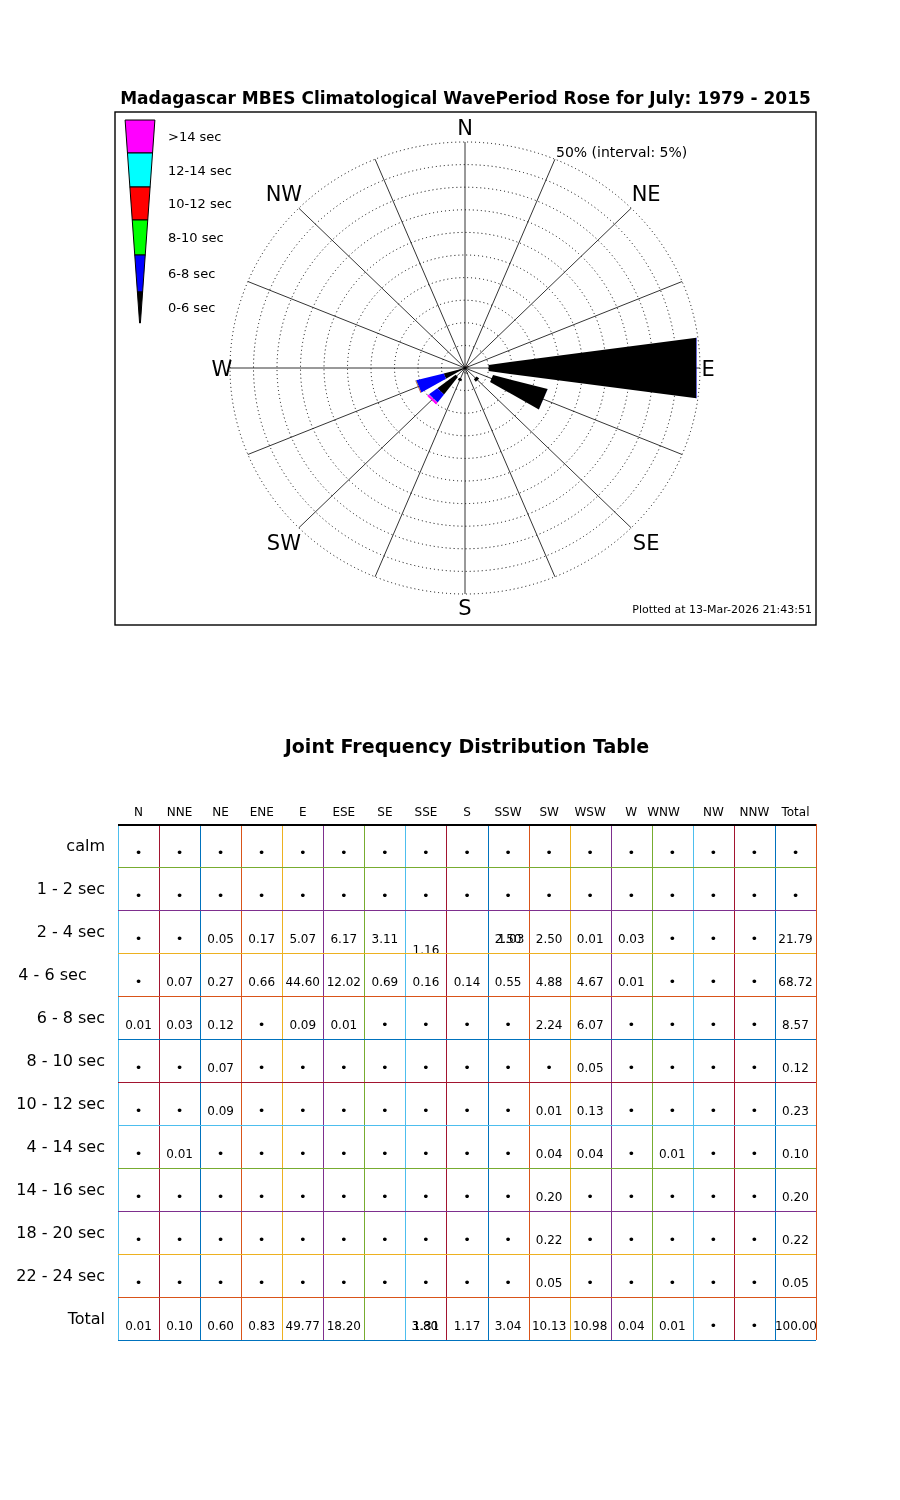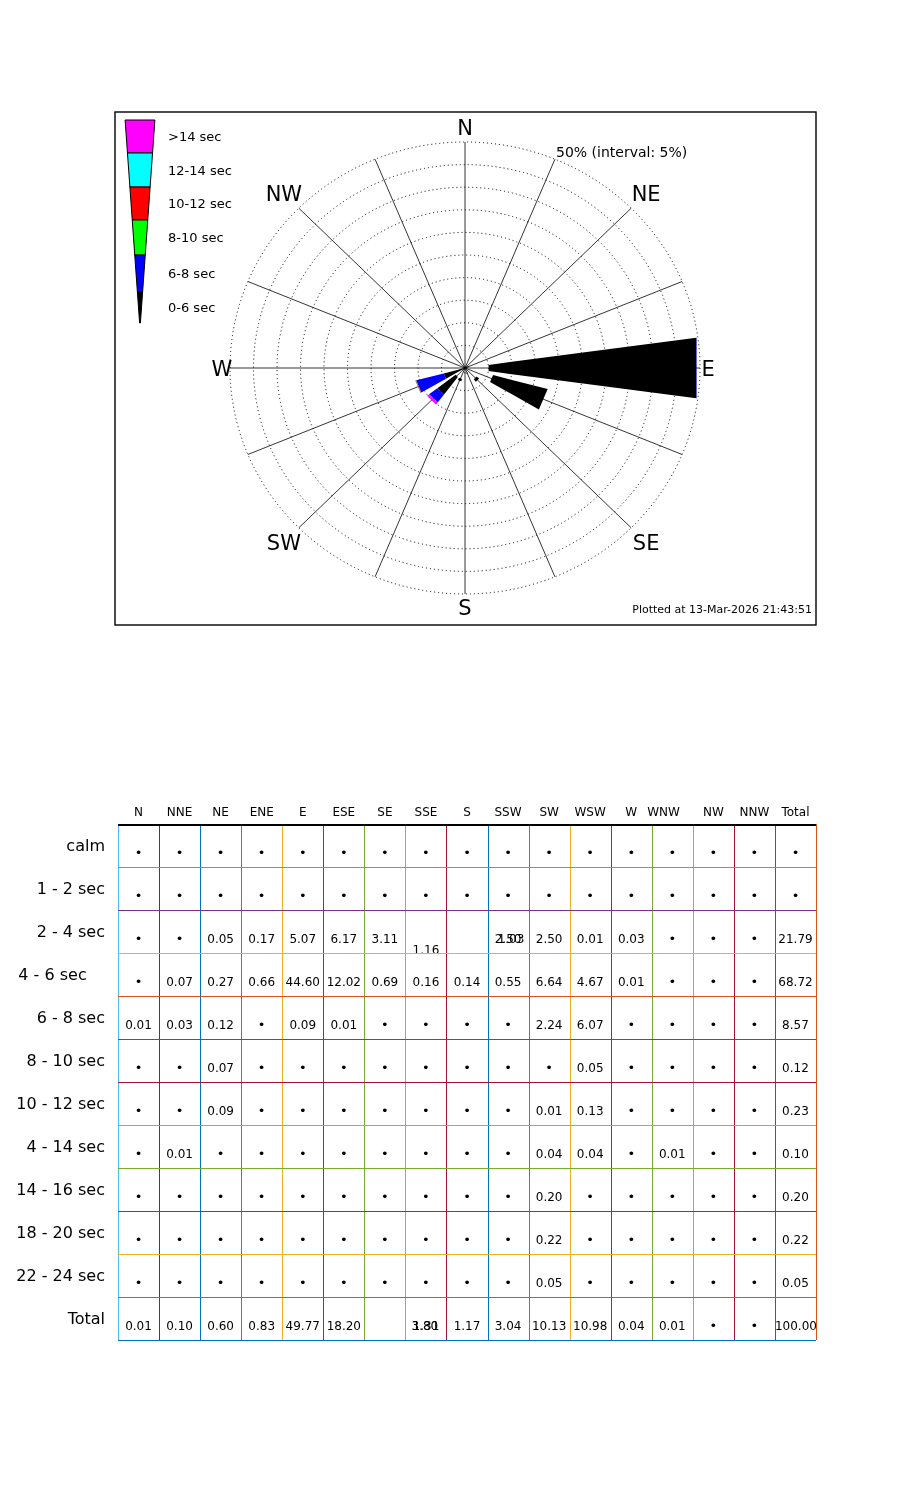--- a/index.html
+++ b/index.html
@@ -15,20 +15,21 @@
   .cellb{position:absolute;text-align:center;font-size:13px;line-height:16px;}
   .rowlab{position:absolute;text-align:right;font-size:16px;line-height:19px;}
   .colhead{position:absolute;text-align:center;font-size:12px;line-height:14px;}
   .gline{position:absolute;}
 </style>
 </head>
 <body>
 
 <div id="app">
 
+  <div class="abs chart-title">Madagascar MBES Climatological WavePeriod Rose for July: 1979 - 2015</div>
 
   <svg id="rose-svg" class="abs" width="900" height="660">
       <rect x="115" y="112" width="701" height="513" fill="none" stroke="#000" stroke-width="1.4"></rect>
       <polygon points="125.1,120 154.9,120 152.54285714285714,153 127.45714285714286,153" fill="#ff00ff" stroke="#000" stroke-width="1"></polygon>
       <text x="168" y="141" font-size="13" fill="#000">&gt;14 sec</text>
       <polygon points="127.45714285714286,153 152.54285714285714,153 150.1142857142857,187 129.8857142857143,187" fill="#00ffff" stroke="#000" stroke-width="1"></polygon>
       <text x="168" y="174.5" font-size="13" fill="#000">12-14 sec</text>
       <polygon points="129.8857142857143,187 150.1142857142857,187 147.75714285714287,220 132.24285714285713,220" fill="#ff0000" stroke="#000" stroke-width="1"></polygon>
       <text x="168" y="208" font-size="13" fill="#000">10-12 sec</text>
       <polygon points="132.24285714285713,220 147.75714285714287,220 145.25714285714287,255 134.74285714285713,255" fill="#00ff00" stroke="#000" stroke-width="1"></polygon>
@@ -97,20 +98,21 @@
       <text x="708.225" y="375.5" text-anchor="middle" font-size="21" fill="#000">E</text>
       <text x="646.1254020009342" y="549.6886844774941" text-anchor="middle" font-size="21" fill="#000">SE</text>
       <text x="465.00000000000006" y="615.06" text-anchor="middle" font-size="21" fill="#000">S</text>
       <text x="283.8745979990658" y="549.6886844774942" text-anchor="middle" font-size="21" fill="#000">SW</text>
       <text x="221.775" y="375.50000000000006" text-anchor="middle" font-size="21" fill="#000">W</text>
       <text x="283.8745979990658" y="201.3113155225059" text-anchor="middle" font-size="21" fill="#000">NW</text>
       <text x="556" y="157" font-size="14" fill="#000">50% (interval: 5%)</text>
       <text x="812" y="613" text-anchor="end" font-size="11" fill="#000">Plotted at 13-Mar-2026 21:43:51</text>
     </svg>
 
+  <div class="abs table-title">Joint Frequency Distribution Table</div>
 
   <div id="jfdt" class="abs" style="left:0;top:0;width:900px;height:1500px;">
       <div class="colhead" style="left: 118px; top: 805px; width: 41.06px;">N</div>
       <div class="colhead" style="left: 159.06px; top: 805px; width: 41.06px;">NNE</div>
       <div class="colhead" style="left: 200.12px; top: 805px; width: 41.06px;">NE</div>
       <div class="colhead" style="left: 241.18px; top: 805px; width: 41.06px;">ENE</div>
       <div class="colhead" style="left: 282.24px; top: 805px; width: 41.06px;">E</div>
       <div class="colhead" style="left: 323.3px; top: 805px; width: 41.06px;">ESE</div>
       <div class="colhead" style="left: 364.36px; top: 805px; width: 41.06px;">SE</div>
       <div class="colhead" style="left: 405.42px; top: 805px; width: 41.06px;">SSE</div>
@@ -189,21 +191,21 @@
       <div class="cellb" style="left: 118px; top: 974px; width: 41.06px;">•</div>
       <div class="cellv" style="left: 159.06px; top: 974px; width: 41.06px;">0.07</div>
       <div class="cellv" style="left: 200.12px; top: 974px; width: 41.06px;">0.27</div>
       <div class="cellv" style="left: 241.18px; top: 974px; width: 41.06px;">0.66</div>
       <div class="cellv" style="left: 282.24px; top: 974px; width: 41.06px;">44.60</div>
       <div class="cellv" style="left: 323.3px; top: 974px; width: 41.06px;">12.02</div>
       <div class="cellv" style="left: 364.36px; top: 974px; width: 41.06px;">0.69</div>
       <div class="cellv" style="left: 405.42px; top: 974px; width: 41.06px;">0.16</div>
       <div class="cellv" style="left: 446.48px; top: 974px; width: 41.06px;">0.14</div>
       <div class="cellv" style="left: 487.54px; top: 974px; width: 41.06px;">0.55</div>
-      <div class="cellv" style="left: 528.6px; top: 974px; width: 41.06px;">6.64</div>
+      <div class="cellv" style="left: 528.6px; top: 974px; width: 41.06px;">4.88</div>
       <div class="cellv" style="left: 569.66px; top: 974px; width: 41.06px;">4.67</div>
       <div class="cellv" style="left: 610.72px; top: 974px; width: 41.06px;">0.01</div>
       <div class="cellb" style="left: 651.78px; top: 974px; width: 41.06px;">•</div>
       <div class="cellb" style="left: 692.84px; top: 974px; width: 41.06px;">•</div>
       <div class="cellb" style="left: 733.9px; top: 974px; width: 41.06px;">•</div>
       <div class="cellv" style="left: 774.96px; top: 974px; width: 41.06px;">68.72</div>
       <div class="cellv" style="left: 118px; top: 1017px; width: 41.06px;">0.01</div>
       <div class="cellv" style="left: 159.06px; top: 1017px; width: 41.06px;">0.03</div>
       <div class="cellv" style="left: 200.12px; top: 1017px; width: 41.06px;">0.12</div>
       <div class="cellb" style="left: 241.18px; top: 1017px; width: 41.06px;">•</div>

